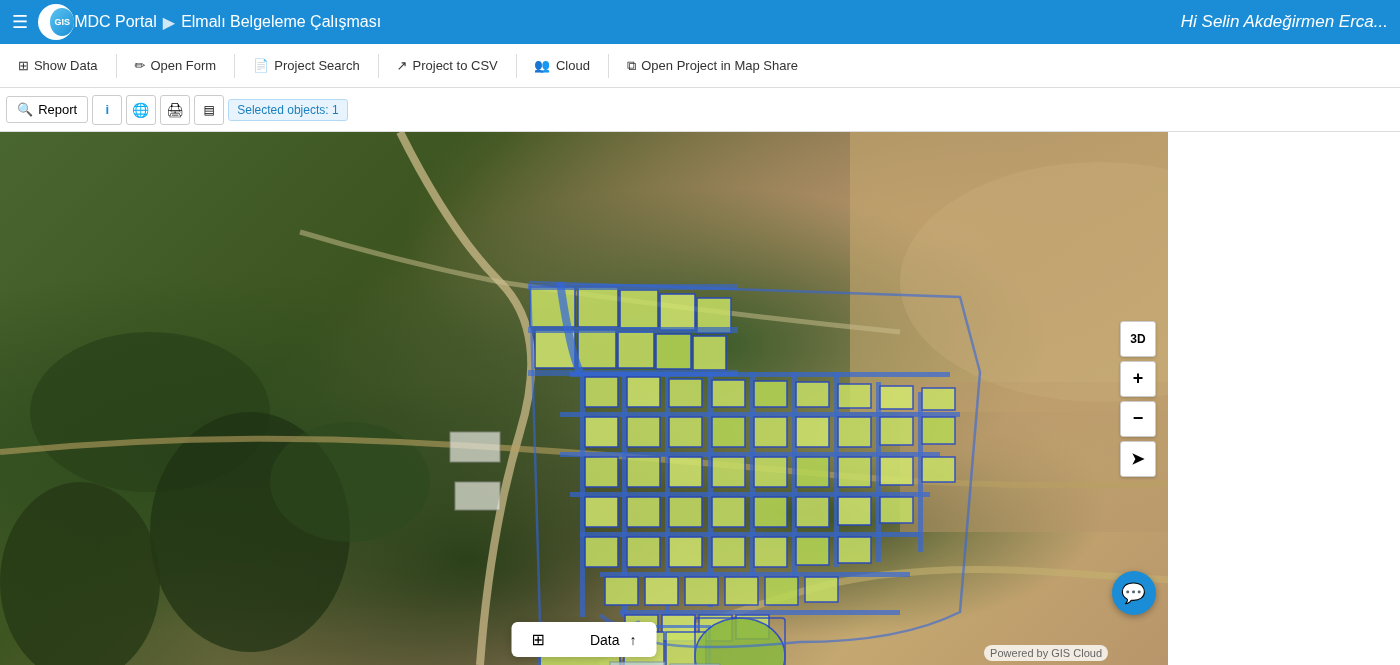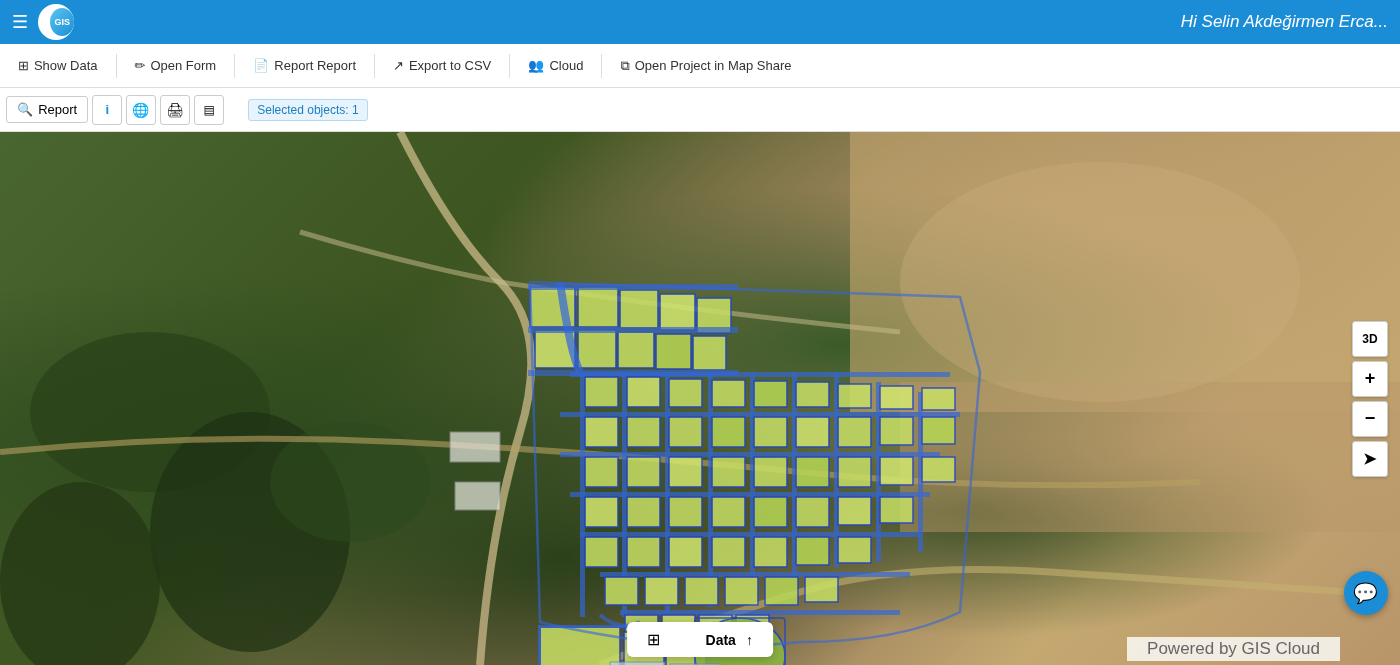--- a/index.html
+++ b/index.html
@@ -99,27 +99,26 @@
       background: white;
       font-size: 14px;
     }
     .selected-badge {
       background: #e8f4fd;
       border: 1px solid #b3d9f5;
       color: #1a7fbd;
       font-size: 12px;
       padding: 3px 8px;
       border-radius: 3px;
-      margin-left: 20px;
     }
 
     
     #map-container {
       position: relative;
-      width: 1400px;
+      width: 1168px;
       height: calc(665px - 44px - 44px - 44px);
       overflow: hidden;
     }
 
     
     #map-bg {
       width: 100%;
       height: 100%;
       background: 
         
@@ -205,25 +204,25 @@
       cursor: pointer;
       font-size: 14px;
       font-weight: 500;
     }
 
     
     #powered-by {
       position: absolute;
       bottom: 4px;
       right: 60px;
-      font-size: 17px;
+      font-size: 11px;
       color: #666;
       background: rgba(255,255,255,0.8);
-      padding: 2px 20px;
-      border-radius: 0;
+      padding: 2px 6px;
+      border-radius: 8px;
     }
 
     
     .gis-logo {
       width: 36px;
       height: 36px;
       background: white;
       border-radius: 50%;
       display: flex;
       align-items: center;
@@ -244,42 +243,47 @@
     }
   </style>
 </head>
 <body>
 
 <div id="topbar">
   <span class="menu-icon">☰</span>
   <div class="gis-logo">
     <div class="gis-logo-inner">GIS</div>
   </div>
+  <div class="app-title">
+    <span>MDC Portal</span>
+    <span class="breadcrumb-arrow">▶</span>
+    <span>Elmalı Belgeleme Çalışması</span>
+  </div>
   <span class="user-info">Hi Selin Akdeğirmen Erca...</span>
 </div>
 
 <div id="toolbar">
   <button class="toolbar-btn">
     <span>⊞</span>
     <span>Show Data</span>
   </button>
   <div class="toolbar-separator"></div>
   <button class="toolbar-btn">
     <span>✏</span>
     <span>Open Form</span>
   </button>
   <div class="toolbar-separator"></div>
   <button class="toolbar-btn">
     <span>📄</span>
-    <span>Report Report</span>
+    <span>Project Search</span>
   </button>
   <div class="toolbar-separator"></div>
   <button class="toolbar-btn">
     <span>↗</span>
-    <span>Export to CSV</span>
+    <span>Project to CSV</span>
   </button>
   <div class="toolbar-separator"></div>
   <button class="toolbar-btn">
     <span>👥</span>
     <span>Cloud</span>
   </button>
   <div class="toolbar-separator"></div>
   <button class="toolbar-btn">
     <span>⧉</span>
     <span>Open Project in Map Share</span>
@@ -466,18 +470,18 @@
     <button class="map-ctrl-btn" style="font-size:18px;">−</button>
     <button class="map-ctrl-btn" style="font-size:16px;">➤</button>
   </div>
 
   <div id="chat-btn">
     <span>💬</span>
   </div>
 
   <div id="data-panel">
     <span style="font-size:16px;">⊞</span>
-    <span style="font-weight:700;margin-left:35px;">Data</span>
+    <span style="font-weight:400;margin-left:35px;">Data</span>
     <span style="font-size:14px;">↑</span>
   </div>
 
   <div id="powered-by">Powered by GIS Cloud</div>
 </div>
 
 </body></html>

